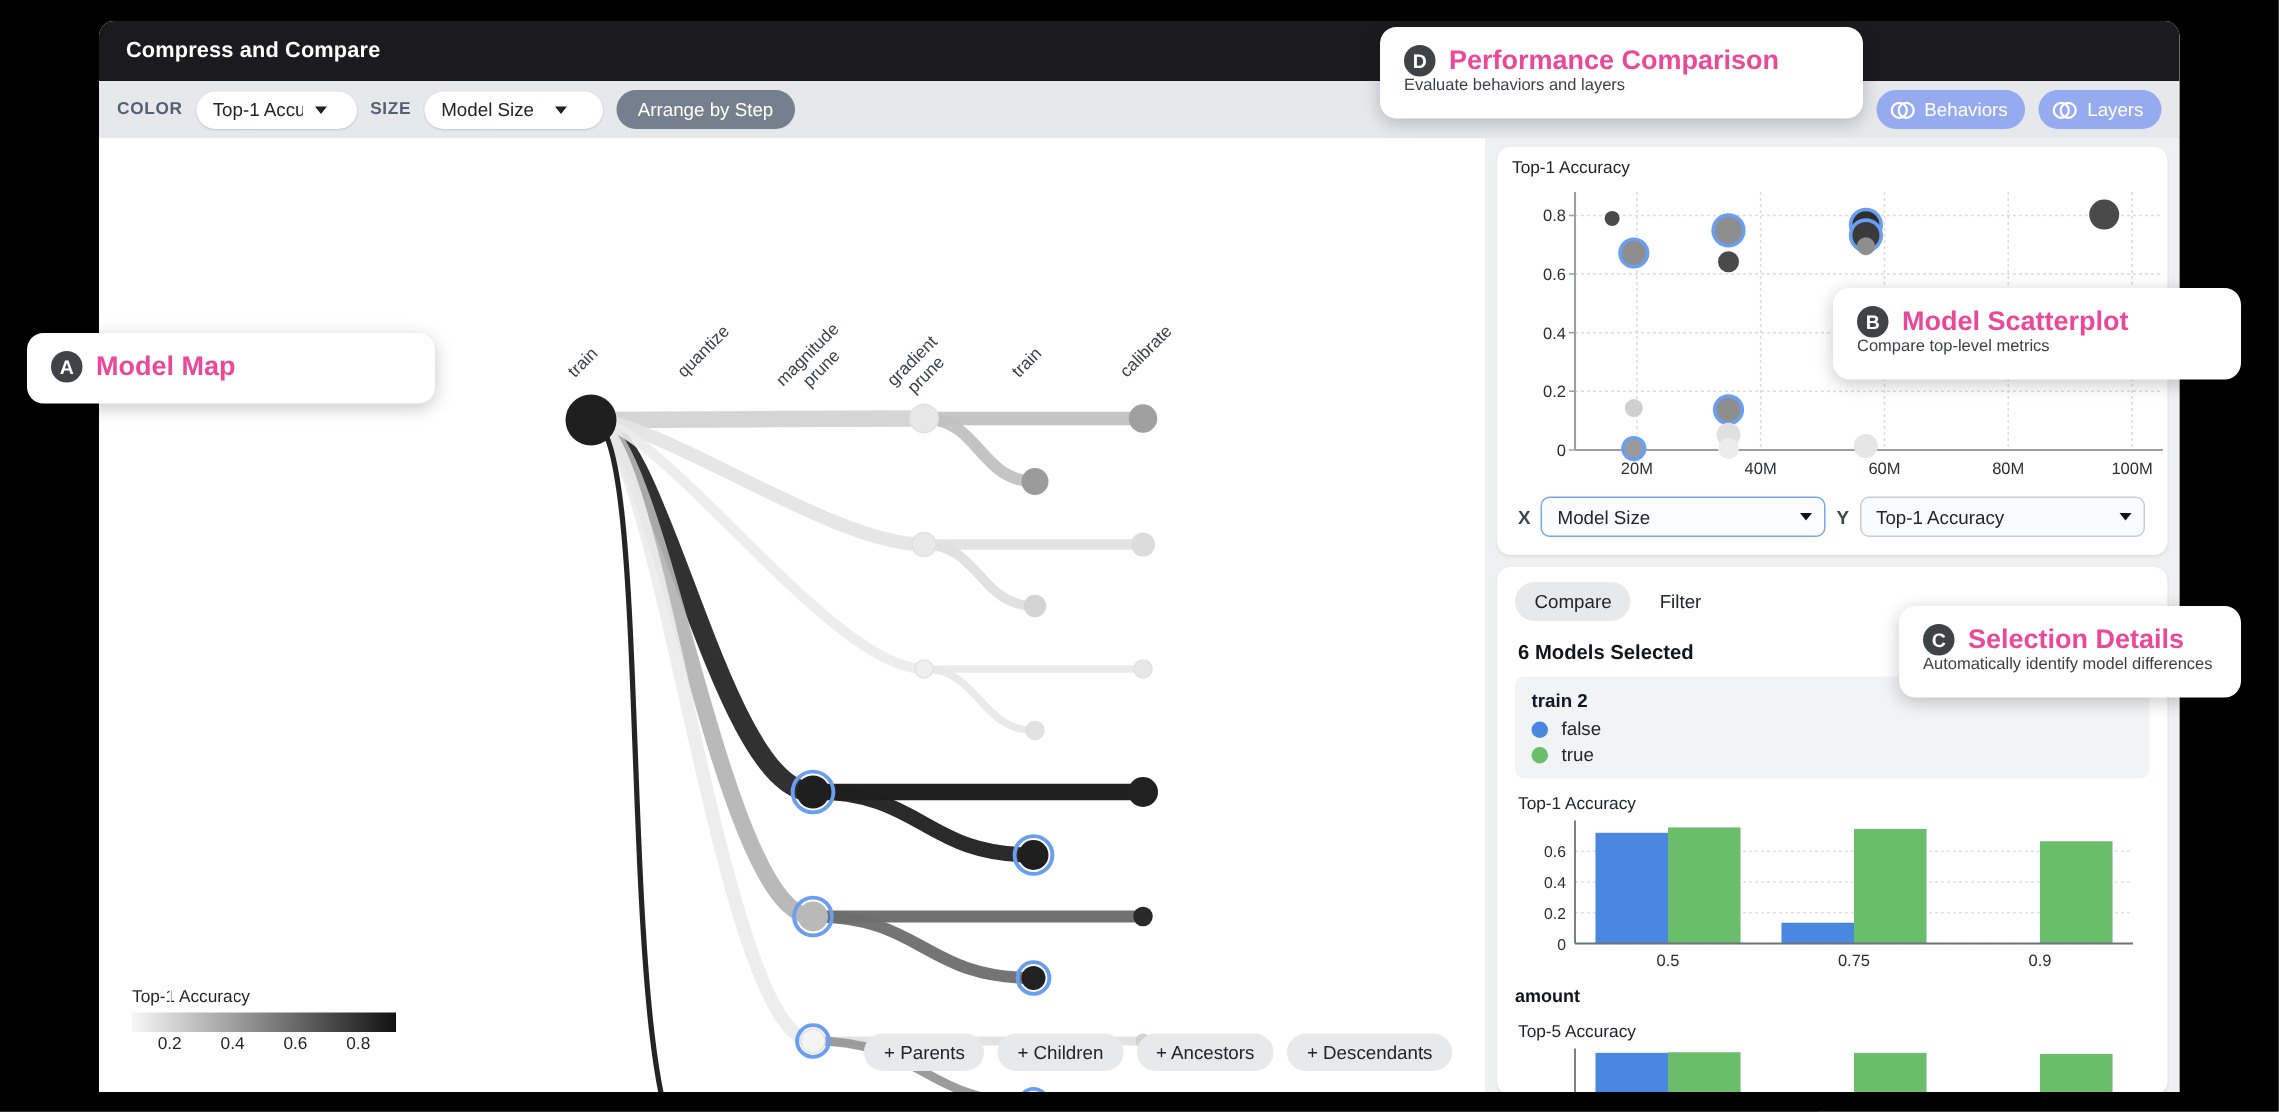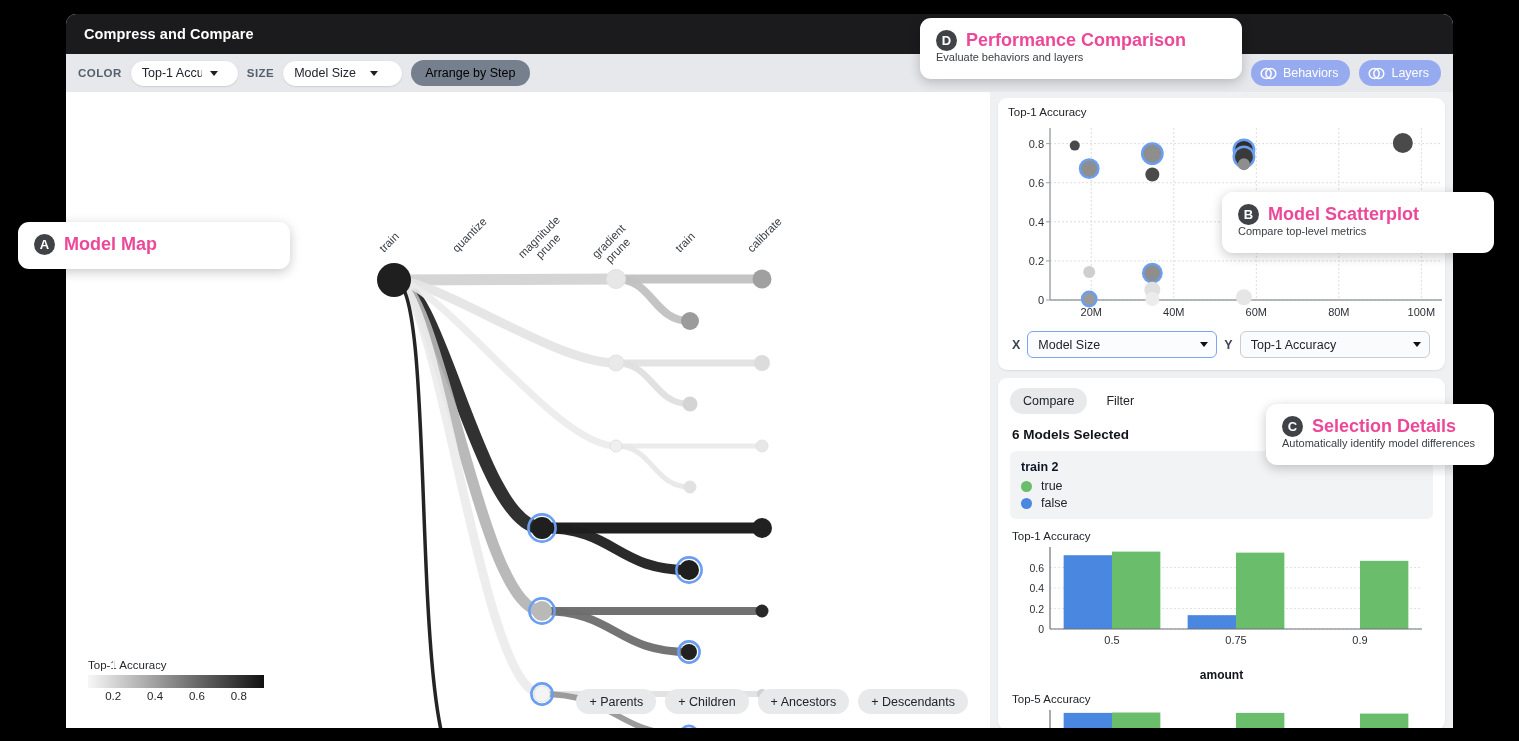--- a/index.html
+++ b/index.html
@@ -17,21 +17,21 @@
   .select{background:#fff;border-radius:13px;height:25px;display:flex;align-items:center;
     padding:0 8px 0 11px;font-size:12.5px;color:#20242b;gap:8px;cursor:pointer;
     box-shadow:0 .5px 1.5px rgba(0,0,0,.18);}
   .select .val{white-space:nowrap;overflow:hidden;text-overflow:clip;}
   .caret{width:0;height:0;border-left:4.5px solid transparent;border-right:4.5px solid transparent;
     border-top:5.5px solid #1d2026;flex:0 0 auto;}
   .sel-color{width:88px;}
   .sel-color .val{width:60px;}
   .sel-size{width:100px;}
   .sel-size .val{width:68px;}
-  .pill-dark{background:#767f8d;color:#000000;border-radius:14px;height:26px;display:flex;
+  .pill-dark{background:#767f8d;color:#ffffff;border-radius:14px;height:26px;display:flex;
     align-items:center;padding:0 14px;font-size:12.5px;cursor:pointer;}
   .tb-spacer{flex:1 1 auto;}
   .pill-blue{background:#96aaf0;color:#fff;border-radius:14px;height:26px;display:flex;
     align-items:center;padding:0 12px 0 9px;gap:6px;font-size:12.5px;cursor:pointer;}
   .venn{flex:0 0 auto;}
 
   
   .body{display:flex;height:636px;}
   .map-pane{position:relative;width:924px;height:636px;background:#fff;overflow:hidden;}
   .side-pane{position:relative;width:463px;height:636px;background:#eff0f2;
@@ -73,21 +73,21 @@
   .tabs{display:flex;align-items:center;gap:6px;}
   .tab{font-size:12.5px;color:#20242b;padding:6px 13px;border-radius:13px;cursor:pointer;}
   .tab.active{background:#e8e9eb;}
   .sel-count{font-weight:bold;font-size:13.5px;color:#11141a;margin:13px 0 9px 2px;}
   .legend-box{background:#f2f3f5;border-radius:6px;padding:9px 11px;}
   .legend-box .lb-title{font-size:12.5px;font-weight:bold;color:#0f172a;margin-bottom:5px;}
   .lb-row{display:flex;align-items:center;gap:9px;margin-top:3px;}
   .dot{width:11px;height:11px;border-radius:50%;flex:0 0 auto;}
   .lb-row span{font-size:12.5px;color:#20242b;}
   .bar-sec-title{font-size:11.5px;color:#20242b;margin:11px 0 1px 2px;}
-  .bar-x-title{text-align:center;font-size:12px;font-weight:bold;color:#11141a;margin-top:13px;}
+  .bar-x-title{font-size:12px;font-weight:bold;color:#11141a;margin-top:1px;}
 
   
   .callout{position:absolute;background:#fff;border-radius:11px;
     box-shadow:0 3px 12px rgba(0,0,0,.22);padding:12px 18px 14px 16px;box-sizing:border-box;}
   .co-head{display:flex;align-items:center;gap:9px;}
   .co-badge{width:21px;height:21px;border-radius:50%;background:#3f4348;color:#fff;
     font-size:13px;font-weight:bold;display:flex;align-items:center;justify-content:center;
     flex:0 0 auto;line-height:1;}
   .co-title{font-size:18px;font-weight:bold;color:#ec4899;}
   .co-desc{font-size:11px;color:#3c4046;line-height:1.24;margin-top:0;}
@@ -343,26 +343,26 @@
         <div class="card card-detail">
           <div class="tabs" id="tabs">
               <div class="tab active">Compare</div>
               <div class="tab">Filter</div>
             </div>
           <div class="sel-count">6 Models Selected</div>
           <div class="legend-box">
             <div class="lb-title">train 2</div>
             <div id="legend-items">
                 <div class="lb-row">
+                  <div class="dot" style="background: rgb(74, 135, 224);"></div>
+                  <span>false</span>
+                </div>
+                <div class="lb-row">
                   <div class="dot" style="background: rgb(105, 189, 107);"></div>
                   <span>true</span>
-                </div>
-                <div class="lb-row">
-                  <div class="dot" style="background: rgb(74, 135, 224);"></div>
-                  <span>false</span>
                 </div>
               </div>
           </div>
           <div class="bar-sec-title">Top-1 Accuracy</div>
           <svg id="bar1-svg" width="420" height="108">
               <line x1="40" y1="86" x2="412" y2="86" stroke="#e2e2e2" stroke-width="1" stroke-dasharray="2 2"></line>
               <text x="34" y="90" text-anchor="end" font-size="10.5" fill="#2b2f35" font-family="&quot;Liberation Sans&quot;,sans-serif">0</text>
               <line x1="40" y1="65.5" x2="412" y2="65.5" stroke="#e2e2e2" stroke-width="1" stroke-dasharray="2 2"></line>
               <text x="34" y="69.5" text-anchor="end" font-size="10.5" fill="#2b2f35" font-family="&quot;Liberation Sans&quot;,sans-serif">0.2</text>
               <line x1="40" y1="45" x2="412" y2="45" stroke="#e2e2e2" stroke-width="1" stroke-dasharray="2 2"></line>

